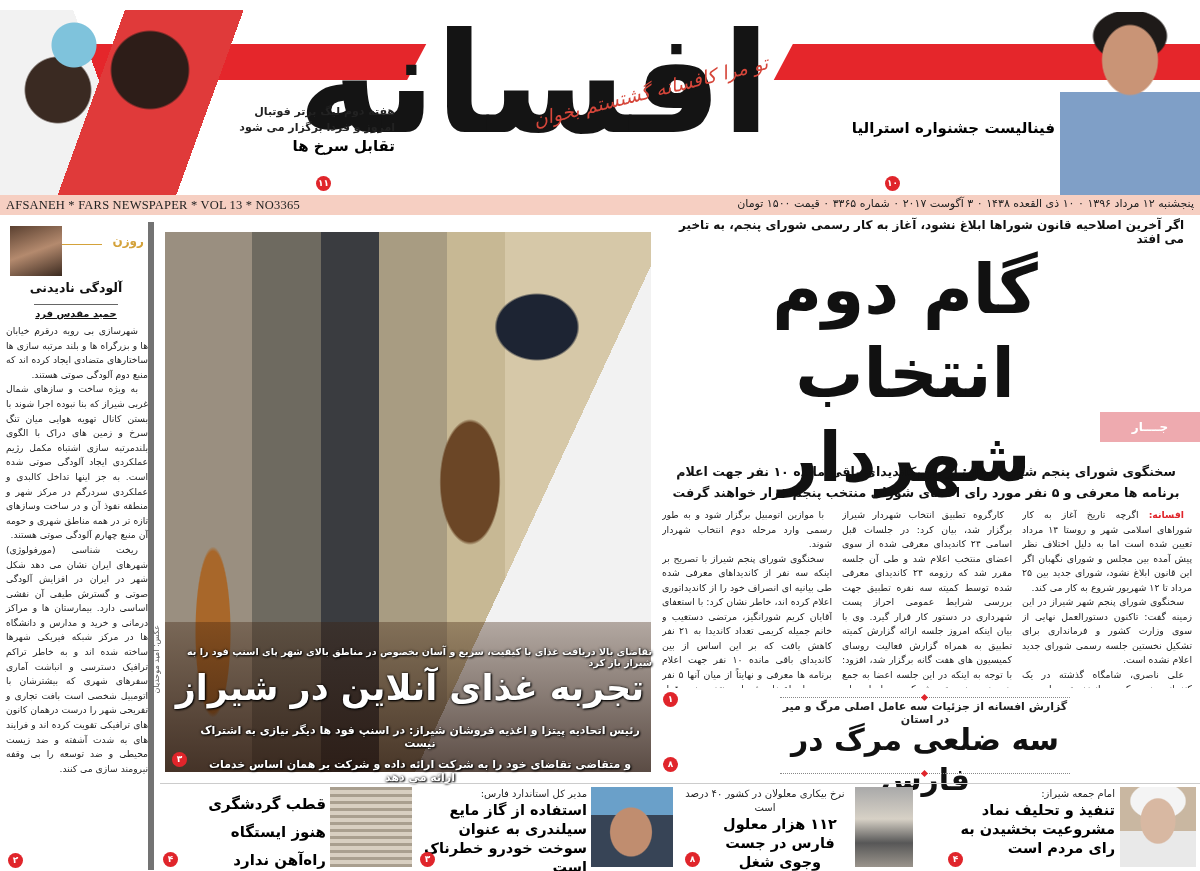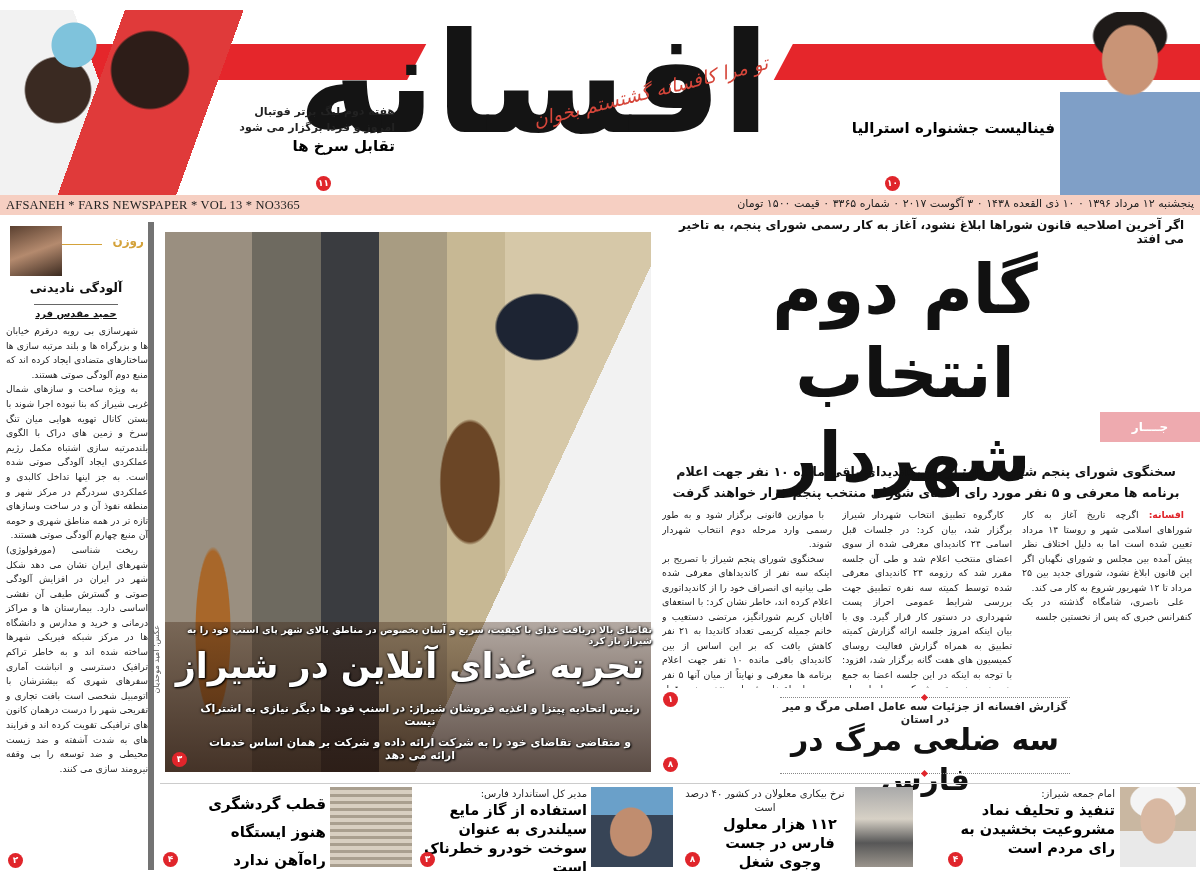--- a/index.html
+++ b/index.html
@@ -50,21 +50,21 @@
 
   
   .ph-kebab { left: 165px; top: 232px; width: 486px; height: 540px; background:
       radial-gradient(ellipse 20px 95px at 48px 400px, #a8672a 0 85%, transparent 90%),
       radial-gradient(ellipse 34px 70px at 305px 250px, #6b4626 0 85%, transparent 90%),
       radial-gradient(ellipse 50px 40px at 372px 95px, #1d2433 0 80%, transparent 85%),
       linear-gradient(115deg, transparent 0 68%, #f2f2f2 68%),
       linear-gradient(90deg, #9a8f80 0 18%, #6e6a60 18% 32%, #3a3c40 32% 44%, #a89c82 44% 58%, #c7b894 58% 70%, #d6c8a8 70%);
   }
   .ph-kebab .overlay { position: absolute; left: 0; right: 0; bottom: 0; height: 150px; background: linear-gradient(180deg, rgba(60,30,10,0.35), rgba(40,20,10,0.75)); }
-  .photo-cap { position: absolute; text-align: right; color: #fff; text-shadow: 0 0 3px #000, 1px 1px 2px #000; font-weight: bold; }
+  .photo-cap { position: absolute; text-align: right; color: #fff; text-shadow: 0 0 3px #000, 1px 1px 2px #000; font-weight: bold; margin-top: 22px; }
   .photo-credit { position: absolute; left: 152px; top: 625px; writing-mode: vertical-rl; transform: rotate(180deg); font-size: 8px; color: #555; }
 
   
   .lead-kicker { position: absolute; right: 16px; top: 218px; font-size: 12px; font-weight: bold; width: 520px; text-align: right; }
   .lead-h1 { position: absolute; right: 55px; top: 248px; font-size: 68px; font-weight: bold; line-height: 84px; text-align: center; width: 480px; letter-spacing: -1px; }
   .lead-sub { position: absolute; left: 668px; right: 16px; top: 461px; text-align: center; font-weight: bold; font-size: 12.6px; line-height: 21px; }
   .lead-cols { position: absolute; left: 662px; right: 8px; top: 508px; height: 180px; display: flex; flex-direction: row; gap: 10px; }
   .lead-cols .c { flex: 1; font-size: 9.4px; line-height: 14.5px; text-align: justify; color: #222; overflow: hidden; }
   .lead-cols .c p { text-indent: 8px; }
   .lead-cols .c .by { color: #e0252b; font-weight: bold; }
@@ -146,27 +146,28 @@
 <div class="lead-h1">
   <div>گام دوم</div>
   <div>انتخاب شهردار</div>
 </div>
 <div class="watermark">جــــار</div>
 <div class="lead-sub">سخنگوی شورای پنجم شهر شیراز: از بین کاندیدای باقی مانده ۱۰ نفر جهت اعلام برنامه ها معرفی و ۵ نفر مورد رای اعضای شورای منتخب پنجم قرار خواهند گرفت</div>
 
 <div class="lead-cols">
   <div class="c">
     <p><span class="by">افسانه:</span> <span>اگرچه تاریخ آغاز به کار شوراهای اسلامی شهر و روستا ۱۴ مرداد تعیین شده است اما به دلیل اختلاف نظر پیش آمده بین مجلس و شورای نگهبان اگر این قانون ابلاغ نشود، شورای جدید بین ۲۵ مرداد تا ۱۲ شهریور شروع به کار می کند.</span></p>
+    <p>سخنگوی شورای پنجم شهر شیراز در این زمینه گفت: تاکنون دستورالعمل نهایی از سوی وزارت کشور و فرمانداری برای تشکیل نخستین جلسه رسمی شورای جدید اعلام نشده است.</p>
     <p>علی ناصری، شامگاه گذشته در یک کنفرانس خبری که پس از نخستین جلسه</p>
   </div>
   <div class="c">
     <p>کارگروه تطبیق انتخاب شهردار شیراز برگزار شد، بیان کرد: در جلسات قبل اسامی ۲۴ کاندیدای معرفی شده از سوی اعضای منتخب اعلام شد و طی آن جلسه مقرر شد که رزومه ۲۴ کاندیدای معرفی شده توسط کمیته سه نفره تطبیق جهت بررسی شرایط عمومی احراز پست شهرداری در دستور کار قرار گیرد. وی با بیان اینکه امروز جلسه ارائه گزارش کمیته تطبیق به همراه گزارش فعالیت روسای کمیسیون های هفت گانه برگزار شد، افزود: با توجه به اینکه در این جلسه اعضا به جمع بندی نرسیدند، مقرر شد که مجددا جلسه ای روز پنجشنبه جهت جمع بندی مطابق</p>
   </div>
   <div class="c">
-    <p>با موازین قانونی برگزار شود و به طور رسمی وارد مرحله دوم انتخاب شهردار شوند.</p>
+    <p>با موازین اتومبیل برگزار شود و به طور رسمی وارد مرحله دوم انتخاب شهردار شوند.</p>
     <p>سخنگوی شورای پنجم شیراز با تصریح بر اینکه سه نفر از کاندیداهای معرفی شده طی بیانیه ای انصراف خود را از کاندیداتوری اعلام کرده اند، خاطر نشان کرد: با استعفای آقایان کریم شورانگیز، مرتضی دستغیب و خانم جمیله کریمی تعداد کاندیدا به ۲۱ نفر کاهش یافت که بر این اساس از بین کاندیدای باقی مانده ۱۰ نفر جهت اعلام برنامه ها معرفی و نهایتاً از میان آنها ۵ نفر مورد رای اعضای شورای منتخب پنجم قرار خواهند گرفت.</p>
   </div>
 </div>
 <div class="badge" style="left:663px; top:692px;">۱</div>
 
 <div class="dot-rule" style="top:697px;"></div>
 <div class="s2-kicker">گزارش افسانه از جزئیات سه عامل اصلی مرگ و میر در استان</div>
 <div class="s2-title">سه ضلعی مرگ در فارس</div>
 <div class="dot-rule" style="top:773px;"></div>
 <div class="badge" style="left:663px; top:757px;">۸</div>

